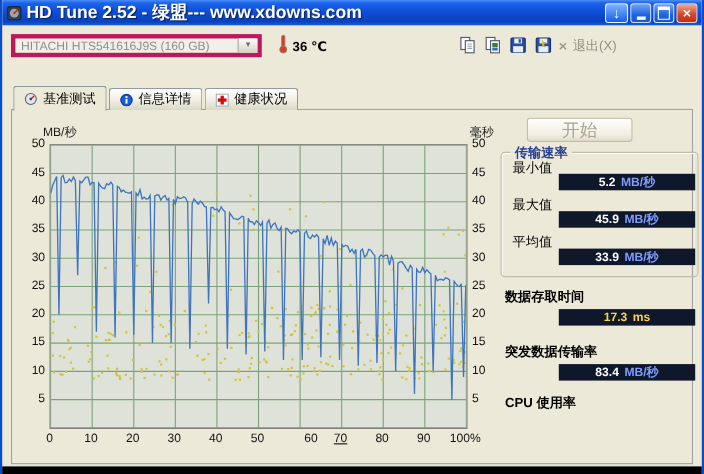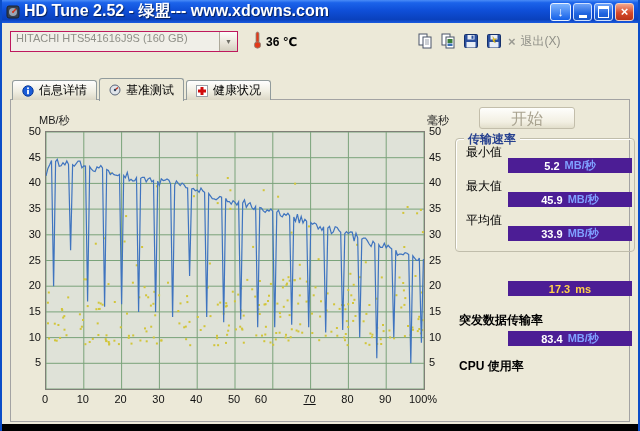--- a/index.html
+++ b/index.html
@@ -17,22 +17,22 @@
     padding:0;cursor:pointer;font-family:inherit;}
   .tb-btn.blue{background:linear-gradient(#6fa3f8,#1f64e0 60%,#1857c8);border:1px solid #cfe0ff;}
   .tb-btn.dl{width:21px;background:linear-gradient(#7db4ff,#1460e8);border:1px solid #e8f1ff;color:#fff;
     font-weight:bold;font-size:13px;}
   .tb-btn.close{background:linear-gradient(#f5a88e,#d6492a 55%,#b93318);border:1px solid #f3d2c3;
     color:#fff;font-weight:bold;font-size:13px;line-height:1;}
   .min-glyph{display:block;width:8px;height:3px;background:#fff;margin-top:9px;}
   .max-glyph{display:block;width:9px;height:8px;border:1px solid #fff;border-top:3px solid #fff;}
   
   .toolbar{position:absolute;left:0;right:0;top:23px;height:36px;}
-  .combo{position:absolute;left:8px;top:8px;width:228px;height:21px;border:1px solid #be185d;
-    background:#f0efe8;display:flex;box-sizing:border-box;}
+  .combo{position:absolute;left:8px;top:8px;width:228px;height:21px;border:4px solid #be185d;
+    background:#f0efe8;display:flex;align-items:center;box-sizing:border-box;}
   .combo-text{flex:1;font-size:11px;color:#8f8f87;padding-left:5px;white-space:nowrap;overflow:hidden;}
   .combo-btn{width:17px;height:100%;border-left:1px solid #aca899;
     background:linear-gradient(#fdfdfb,#e8e4d8 60%,#d4d0c0);display:flex;align-items:center;
     justify-content:center;font-size:7px;color:#6f6f66;}
   .thermo{position:absolute;left:250px;top:8px;}
   .temp{position:absolute;left:264px;top:12px;font-size:12px;font-weight:bold;color:#000;}
   .tool-icons{position:absolute;left:412px;top:7px;display:flex;gap:2px;}
   .tool-btn{width:21px;height:22px;background:transparent;border:1px solid transparent;padding:1px;
     display:flex;align-items:center;justify-content:center;}
   .exit{position:absolute;left:506px;top:10px;display:flex;align-items:center;gap:5px;
@@ -55,21 +55,21 @@
   .tick{position:absolute;font-size:11px;color:#111;}
   .start{position:absolute;left:468px;top:7px;width:96px;height:22px;font-size:16px;color:#a9a390;
     background:linear-gradient(#fefefc,#f2efe2 70%,#e2decb);border:1px solid #c3beab;border-radius:3px;
     font-family:inherit;}
   .group{position:absolute;left:444px;top:38px;width:178px;height:112px;border:1px solid #c0bdab;
     border-radius:4px;box-shadow:1px 1px 0 #fff inset;}
   .group-title{position:absolute;top:-8px;left:8px;background:#ece9d8;padding:0 4px;font-size:12px;
     font-weight:bold;color:#27418f;}
   .glabel{position:absolute;left:10px;font-size:12px;color:#000;}
   .g1{top:5px}.g2{top:39px}.g3{top:73px}
-  .badge{position:absolute;width:124px;height:15px;background:#4c1d95;display:flex;align-items:center;
+  .badge{position:absolute;width:124px;height:15px;background:#0f172a;display:flex;align-items:center;
     justify-content:center;gap:5px;font-size:11px;font-weight:bold;}
   .badge .val{color:#ffffff;}
   .badge .unit{color:#7f9fff;}
   .badge.access .val,.badge.access .unit{color:#ffd24a;}
   .gb1{left:52px;top:19px}.gb2{left:52px;top:53px}.gb3{left:52px;top:87px}
   .slabel{position:absolute;left:448px;font-size:12px;font-weight:bold;color:#000;}
   .s1{top:162px}.s2{top:212px}.s3{top:258px}
   .ab1{left:497px;top:181px}.ab2{left:497px;top:231px}.ab3{left:497px;top:277px}
   .bottom-strip{position:absolute;left:-2px;right:-2px;bottom:0;height:7px;background:#000;}
 </style>
@@ -149,35 +149,35 @@
           </svg>
       </button>
     </div>
     <div class="exit">
       <span class="x-icon">×</span>
       <span>退出(X)</span>
     </div>
   </div>
 
   <div class="tabs">
+    <div class="tab active">
+      <svg width="12" height="12">
+          <circle cx="6" cy="6" r="5" fill="#dfe4ea" stroke="#5a6578"></circle>
+          <path d="M6 6 L9 3.4" stroke="#c23018" stroke-width="1.3"></path>
+          <circle cx="6" cy="6" r="1.2" fill="#35415a"></circle>
+        </svg>
+      <span>基准测试</span>
+    </div>
     <div class="tab">
       <svg width="12" height="12">
           <circle cx="6" cy="6" r="5.2" fill="#1a5cd8" stroke="#0c3a96"></circle>
           <rect x="5.1" y="5" width="1.8" height="4.2" fill="#fff"></rect>
           <rect x="5.1" y="2.4" width="1.8" height="1.8" fill="#fff"></rect>
         </svg>
       <span>信息详情</span>
-    </div>
-    <div class="tab active">
-      <svg width="12" height="12">
-          <circle cx="6" cy="6" r="5" fill="#dfe4ea" stroke="#5a6578"></circle>
-          <path d="M6 6 L9 3.4" stroke="#c23018" stroke-width="1.3"></path>
-          <circle cx="6" cy="6" r="1.2" fill="#35415a"></circle>
-        </svg>
-      <span>基准测试</span>
     </div>
     <div class="tab">
       <svg width="12" height="12">
           <rect x="0.5" y="0.5" width="11" height="11" fill="#fff" stroke="#9aa0a8"></rect>
           <rect x="4.5" y="2" width="3" height="8" fill="#d00c0c"></rect>
           <rect x="2" y="4.5" width="8" height="3" fill="#d00c0c"></rect>
         </svg>
       <span>健康状况</span>
     </div>
   </div>
@@ -492,20 +492,21 @@
         <span class="val">45.9</span>
         <span class="unit">MB/秒</span>
       </div>
       <span class="glabel g3">平均值</span>
       <div class="badge gb3">
         <span class="val">33.9</span>
         <span class="unit">MB/秒</span>
       </div>
     </div>
 
+    <span class="slabel s1">数据存取时间</span>
     <div class="badge access ab1">
       <span class="val">17.3</span>
       <span class="unit">ms</span>
     </div>
 
     <span class="slabel s2">突发数据传输率</span>
     <div class="badge ab2">
       <span class="val">83.4</span>
       <span class="unit">MB/秒</span>
     </div>
@@ -530,21 +531,21 @@
       <span class="tick" style="left: 6px; top: 230.6px; width: 24px; text-align: right;">10</span>
       <span class="tick" style="left: 418px; top: 230.6px; width: 24px; text-align: left;">10</span>
       <span class="tick" style="left: 6px; top: 256.3px; width: 24px; text-align: right;">5</span>
       <span class="tick" style="left: 418px; top: 256.3px; width: 24px; text-align: left;">5</span>
       <span class="tick" style="left: 17px; top: 293px; width: 34px; text-align: center;">0</span>
       <span class="tick" style="left: 54.8px; top: 293px; width: 34px; text-align: center;">10</span>
       <span class="tick" style="left: 92.6px; top: 293px; width: 34px; text-align: center;">20</span>
       <span class="tick" style="left: 130.4px; top: 293px; width: 34px; text-align: center;">30</span>
       <span class="tick" style="left: 168.2px; top: 293px; width: 34px; text-align: center;">40</span>
       <span class="tick" style="left: 206px; top: 293px; width: 34px; text-align: center;">50</span>
-      <span class="tick" style="left: 243.8px; top: 293px; width: 34px; text-align: left;">60</span>
+      <span class="tick" style="left: 243.8px; top: 293px; width: 34px; text-align: right;">60</span>
       <span class="tick" style="left: 281.6px; top: 293px; width: 34px; text-align: center; text-decoration: underline;">70</span>
       <span class="tick" style="left: 319.4px; top: 293px; width: 34px; text-align: center;">80</span>
       <span class="tick" style="left: 357.2px; top: 293px; width: 34px; text-align: center;">90</span>
       <span class="tick" style="left: 395px; top: 293px; width: 34px; text-align: center;">100%</span>
     </div>
 
   <div class="bottom-strip"></div>
 </div>
 
 </body></html>

